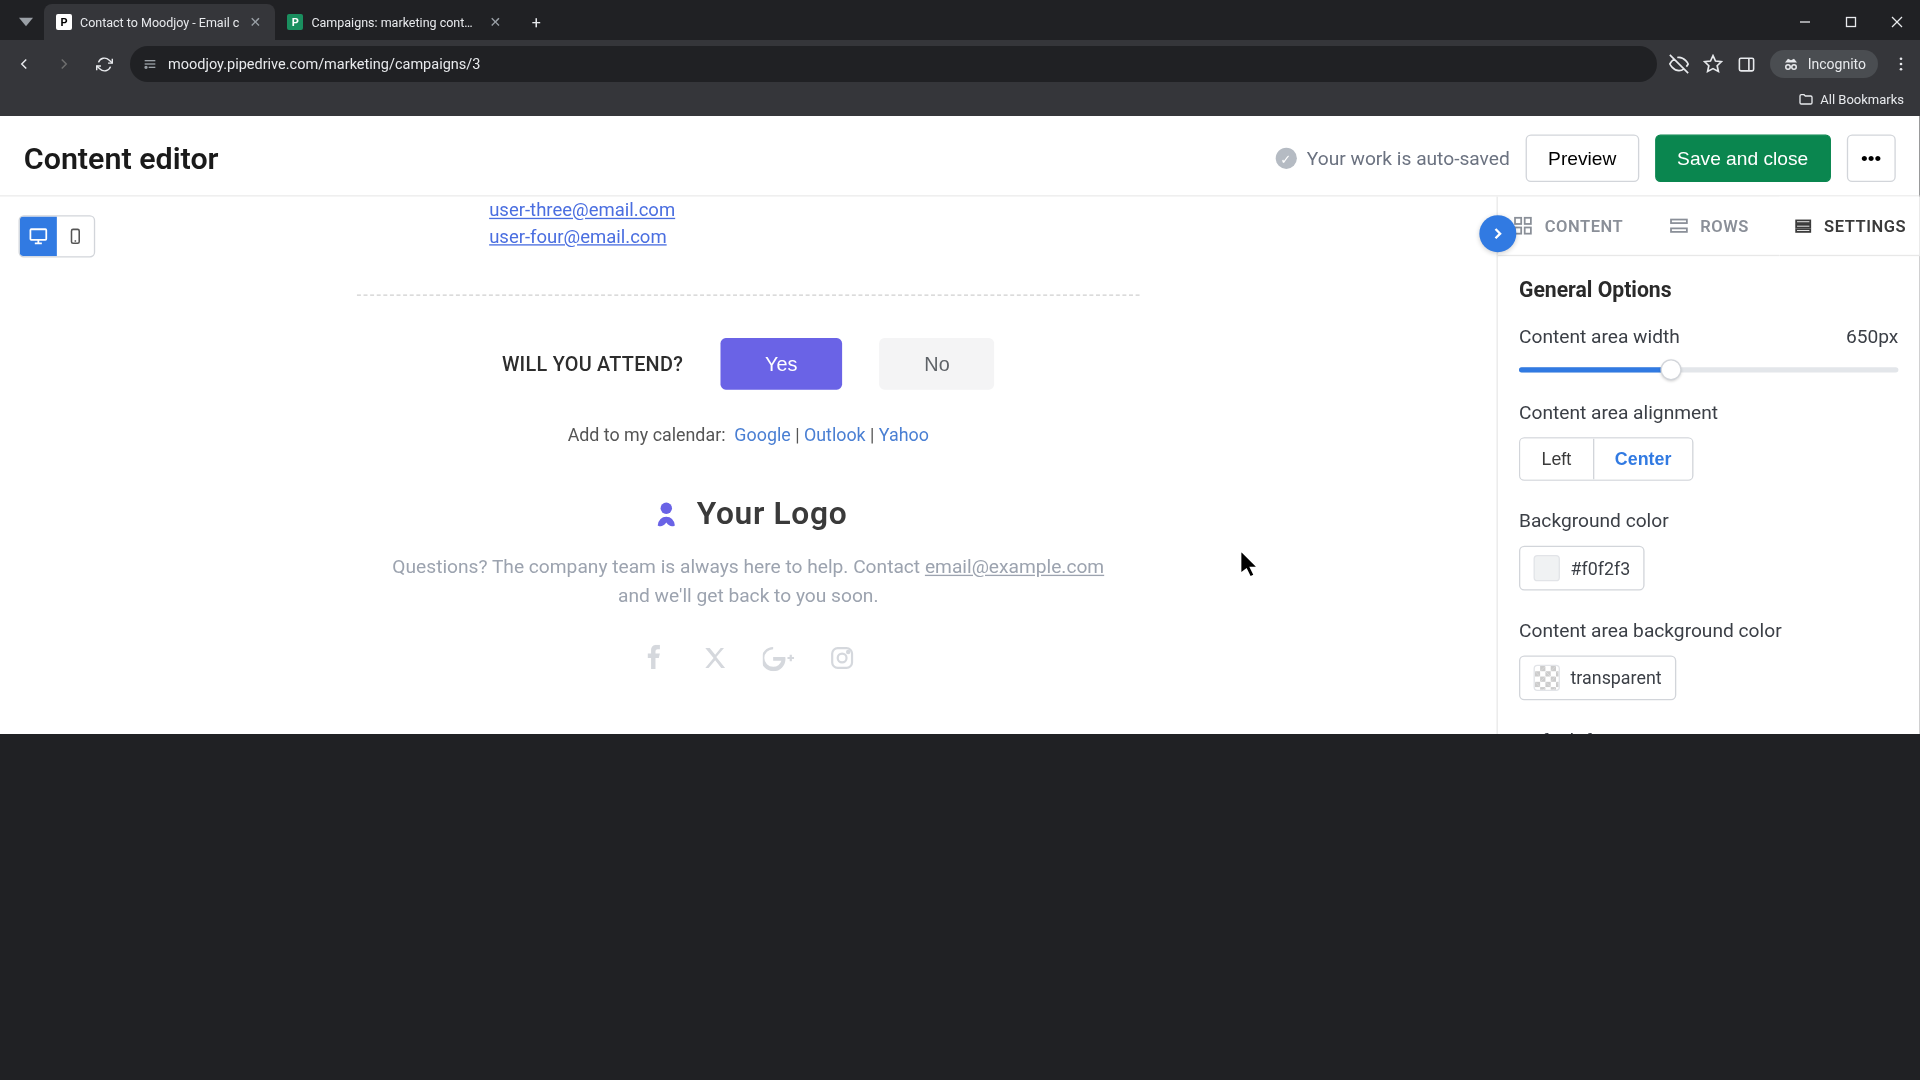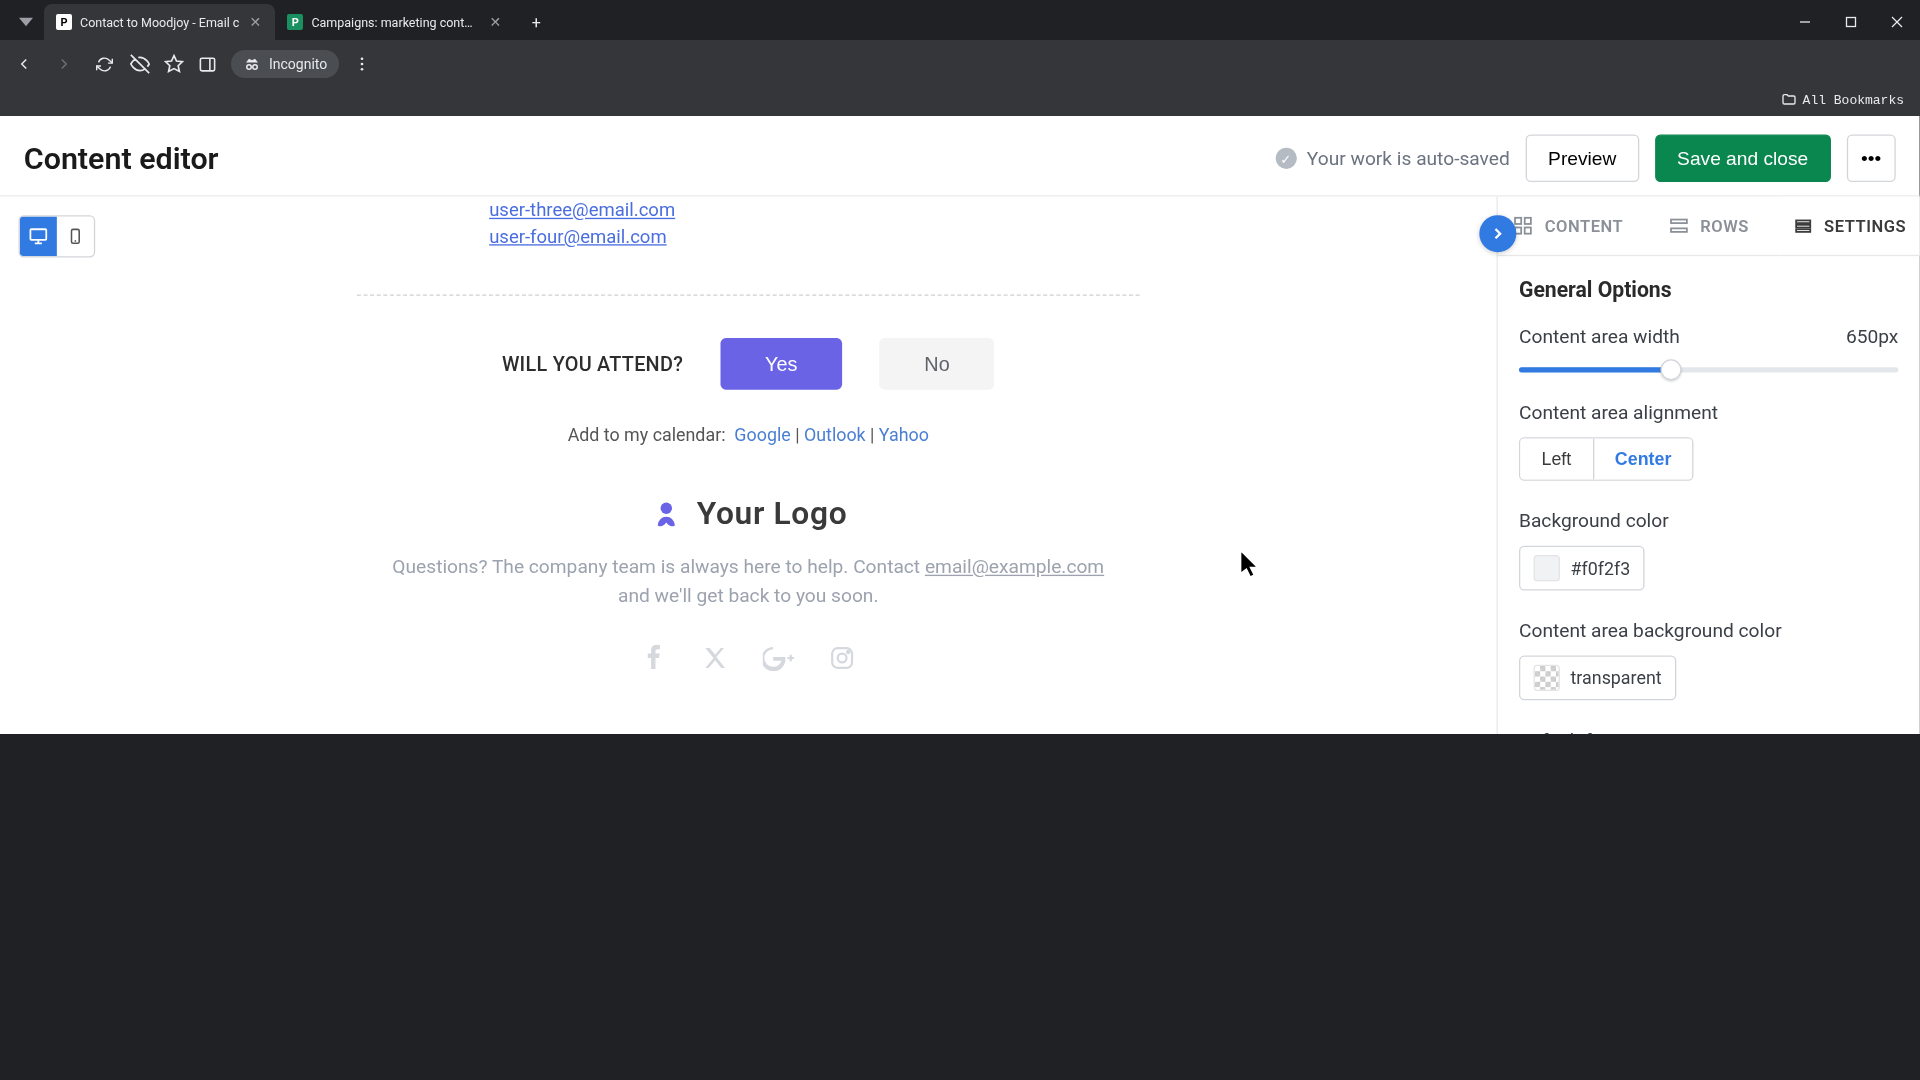--- a/index.html
+++ b/index.html
@@ -21,21 +21,21 @@
 
   .addr-bar { background: #35363a; display: flex; align-items: center; padding: 6px 10px; gap: 12px; height: 48px; }
   .nav-btn { width: 28px; height: 28px; display: flex; align-items: center; justify-content: center; color: #e8eaed; cursor: pointer; }
   .nav-btn.disabled { color: #6e6e6e; }
   .url-box { flex: 1; background: #202124; border-radius: 20px; height: 36px; display: flex; align-items: center; padding: 0 12px; color: #e8eaed; font-size: 14.5px; gap: 10px; }
   .site-chip { display: flex; align-items: center; gap: 4px; color: #9aa0a6; }
   .addr-icons { display: flex; gap: 14px; color: #e8eaed; align-items: center; text-align: center; }
   .incognito-chip { display: flex; align-items: center; gap: 8px; background: #4a4d51; padding: 5px 12px; border-radius: 16px; color: #e8eaed; font-size: 14px; }
 
   .bookmarks-bar { background: #35363a; display: flex; justify-content: flex-end; padding: 4px 16px 8px; }
-  .all-bm { display: flex; align-items: center; gap: 6px; color: #e8eaed; font-size: 13px; cursor: pointer; font-family: Liberation Mono, monospace; }
+  .all-bm { display: flex; align-items: flex-start; gap: 6px; color: #e8eaed; font-size: 13px; cursor: pointer; }
 
   
   .app { background: #fff; height: calc(1080px - 128px); position: relative; transform-origin: top left; }
   .on-screen { transform: scale(1.322); width: 1452px; height: 618px; }
 
   .topbar { display: flex; align-items: center; justify-content: space-between; padding: 14px 18px 10px; border-bottom: 1px solid #e8e8e8; }
   .page-title { font-size: 23px; font-weight: 600; color: #1a1a1a; }
   .topbar-right { display: flex; align-items: center; gap: 12px; }
   .autosave { display: flex; align-items: center; gap: 8px; color: #6b7280; font-size: 14.5px; }
   .check-ico { width: 16px; height: 16px; border-radius: 50%; background: #b5bbc3; display: flex; align-items: center; justify-content: center; color: #fff; font-size: 10px; }
@@ -165,20 +165,31 @@
         <svg width="18" height="18" viewBox="0 0 24 24" fill="none" stroke="currentColor" stroke-width="2">
           <path d="M9 18l6-6-6-6"></path>
         </svg>
       </div>
     <div class="nav-btn">
         <svg width="17" height="17" viewBox="0 0 24 24" fill="none" stroke="currentColor" stroke-width="2">
           <path d="M23 4v6h-6M1 20v-6h6"></path>
           <path d="M3.51 9a9 9 0 0114.85-3.36L23 10M1 14l4.64 4.36A9 9 0 0020.49 15"></path>
         </svg>
       </div>
+    <div class="url-box">
+      <span class="site-chip">
+          <svg width="16" height="16" viewBox="0 0 24 24" fill="none" stroke="currentColor" stroke-width="2">
+            <line x1="4" y1="7" x2="20" y2="7"></line>
+            <line x1="4" y1="12" x2="20" y2="12"></line>
+            <line x1="10" y1="17" x2="20" y2="17"></line>
+            <circle cx="6" cy="17" r="1.5" fill="currentColor"></circle>
+          </svg>
+        </span>
+      <span>moodjoy.pipedrive.com/marketing/campaigns/3</span>
+    </div>
     <div class="addr-icons">
       <span>
           <svg width="20" height="20" viewBox="0 0 24 24" fill="none" stroke="currentColor" stroke-width="2">
             <path d="M17.94 17.94A10 10 0 0112 20C5 20 1 12 1 12a18 18 0 015.06-5.94M9.9 4.24A9 9 0 0112 4c7 0 11 8 11 8a18 18 0 01-2.16 3.19M1 1l22 22"></path>
           </svg>
         </span>
       <span>
           <svg width="20" height="20" viewBox="0 0 24 24" fill="none" stroke="currentColor" stroke-width="2">
             <polygon points="12 2 15 8.5 22 9.3 17 14 18.5 21 12 17.5 5.5 21 7 14 2 9.3 9 8.5"></polygon>
           </svg>

